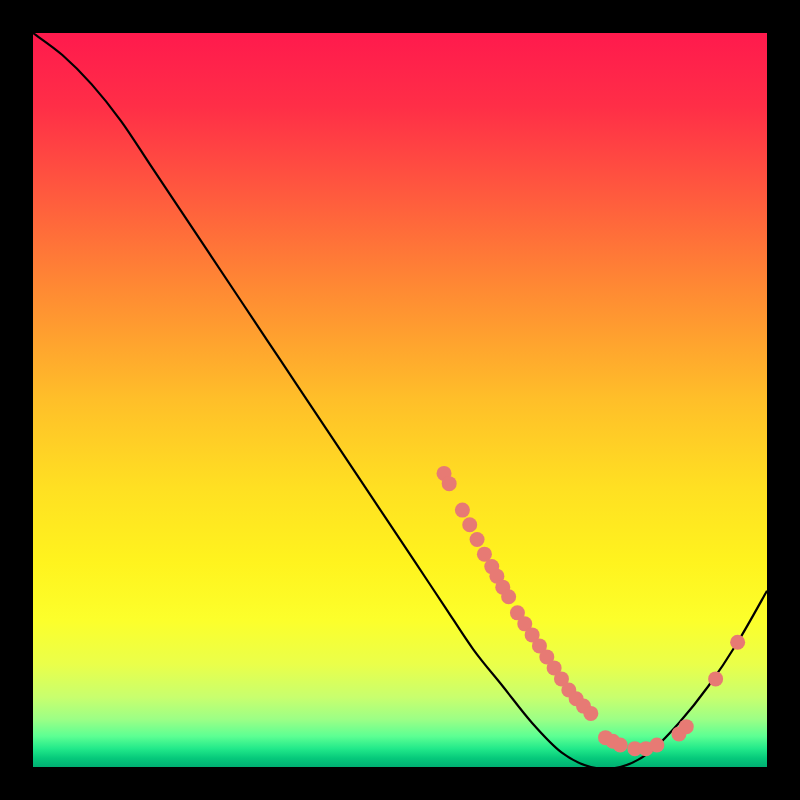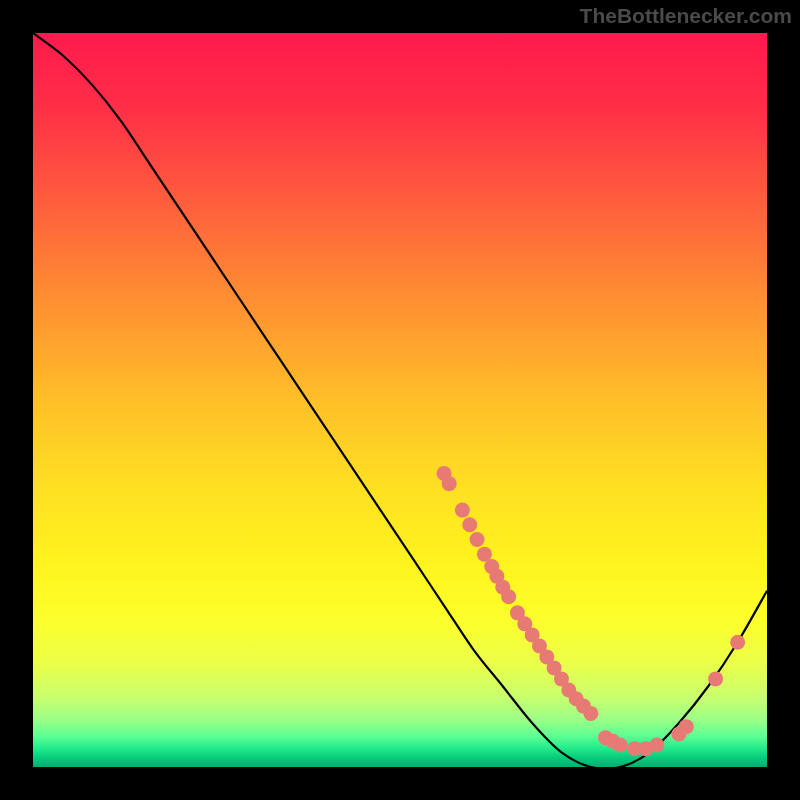--- a/index.html
+++ b/index.html
@@ -32,21 +32,20 @@
     top: 33px;
     width: 734px;
     height: 734px;
   }
   svg { display: block; }
 </style>
 </head>
 <body>
 
 <div class="container">
-  <div class="attribution">TheBottlenecker.com</div>
   <div class="plot">
     <svg id="chart-svg" width="734" height="734" viewBox="0 0 734 734">
       <defs>
         <linearGradient id="bg-grad" x1="0" y1="0" x2="0" y2="1">
             <stop offset="0%" stop-color="#ff1a4d"></stop>
             <stop offset="10%" stop-color="#ff2e47"></stop>
             <stop offset="22%" stop-color="#ff5a3e"></stop>
             <stop offset="35%" stop-color="#ff8a33"></stop>
             <stop offset="50%" stop-color="#ffbf29"></stop>
             <stop offset="62%" stop-color="#ffe022"></stop>

